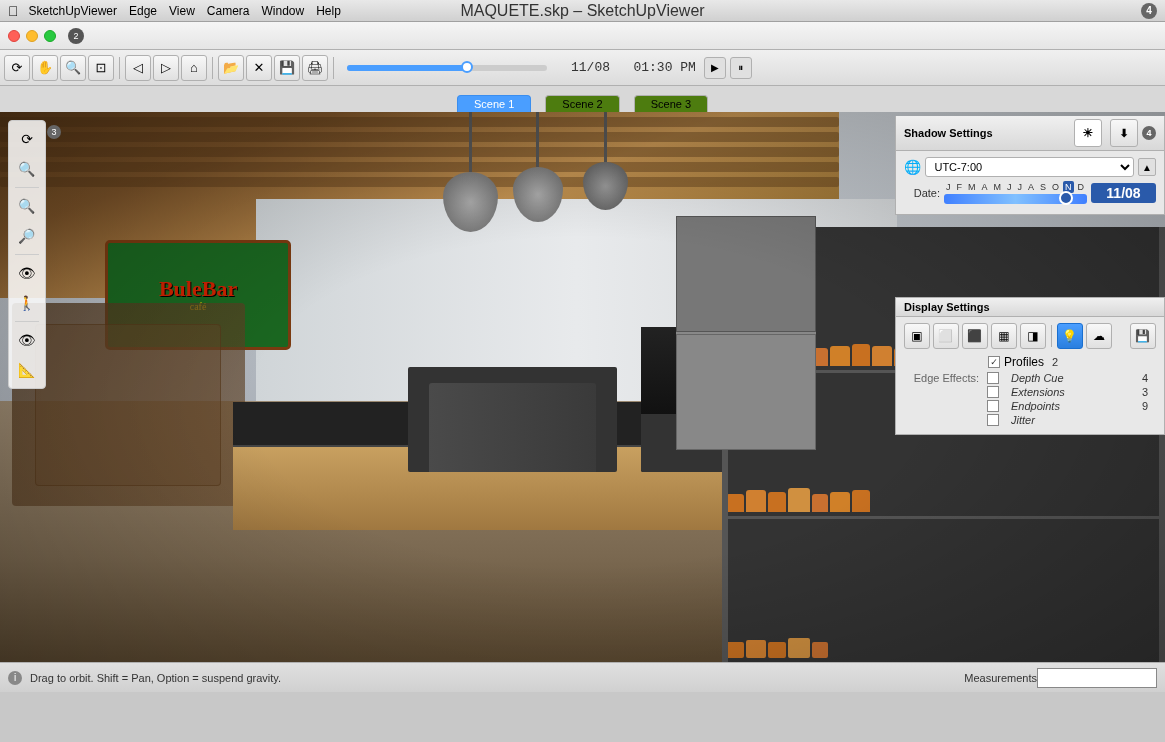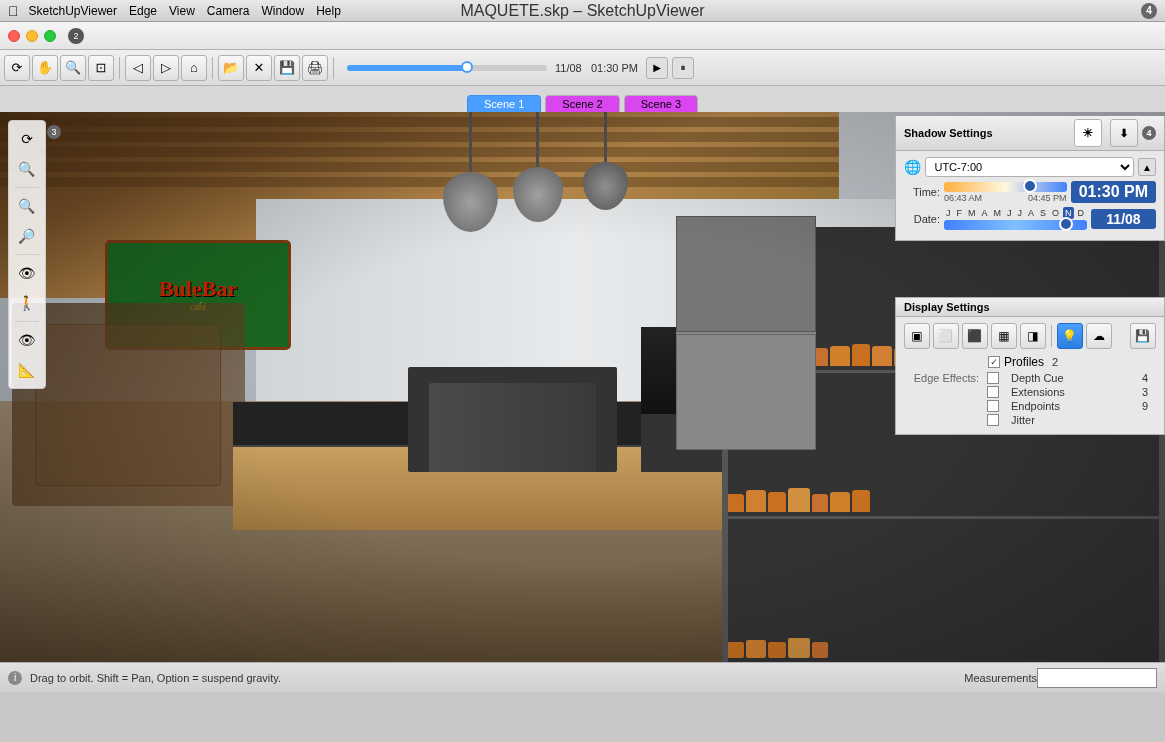--- a/index.html
+++ b/index.html
@@ -35,32 +35,32 @@
     .tool-btn {
       width: 26px; height: 26px; background: linear-gradient(to bottom, #f8f8f8, #e0e0e0);
       border: 1px solid #b0b0b0; border-radius: 3px; display: flex; align-items: center; justify-content: center;
       cursor: pointer; font-size: 13px;
     }
     .tool-separator { width: 1px; height: 22px; background: #b0b0b0; margin: 0 3px; }
     #timeline-area { display: flex; align-items: center; margin-left: 8px; flex: 1; }
     #timeline-track { flex: 1; height: 6px; background: #ccc; border-radius: 3px; position: relative; max-width: 200px; }
     #timeline-fill { width: 60%; height: 100%; background: #4a9eff; border-radius: 3px; }
     #timeline-thumb { position: absolute; top: -4px; left: 60%; width: 12px; height: 12px; background: white; border: 2px solid #4a9eff; border-radius: 50%; transform: translateX(-50%); }
-    #time-display { margin-left: 8px; font-size: 11px; color: #333; }
+    #time-display { margin-left: 24px; font-size: 13px; color: #333; font-family: Liberation Mono, monospace; }
     #playback-controls { display: flex; gap: 4px; margin-left: 8px; }
     .play-btn { width: 22px; height: 22px; background: #e0e0e0; border: 1px solid #b0b0b0; border-radius: 3px; display: flex; align-items: center; justify-content: center; cursor: pointer; font-size: 10px; }
 
     
     #scenes-bar {
       width: 100%; height: 26px; background: #d8d8d8;
-      display: flex; align-items: flex-end; justify-content: center; gap: 4px; padding: 0 8px;
+      display: flex; align-items: flex-end; justify-content: center; gap: 14px; padding: 0 8px;
     }
     .scene-tab {
       padding: 2px 16px; border: 1px solid #b0b0b0; border-bottom: none; border-radius: 4px 4px 0 0;
-      cursor: pointer; font-size: 11px; background: #d946ef;
+      cursor: pointer; font-size: 11px; background: #4d7c0f;
     }
     .scene-tab.active { background: #4a9eff; color: white; border-color: #3a8eef; }
 
     
     #main-area { width: 100%; display: flex; flex: 1; position: relative; height: calc(742px - 22px - 28px - 36px - 26px - 30px); }
 
     
     #left-tools {
       position: absolute; left: 8px; top: 8px; z-index: 10;
       background: rgba(255,255,255,0.85); border: 1px solid #ccc; border-radius: 4px;
@@ -119,21 +119,21 @@
     .disp-icon { width: 26px; height: 26px; background: linear-gradient(to bottom, #f8f8f8, #e0e0e0); border: 1px solid #b0b0b0; border-radius: 3px; display: flex; align-items: center; justify-content: center; cursor: pointer; font-size: 12px; }
     .disp-icon.active { background: linear-gradient(to bottom, #4a9eff, #2a7fdf); border-color: #1a6fcf; }
     .disp-sep { width: 1px; height: 22px; background: #b0b0b0; margin: 0 2px; }
     #disp-save { width: 26px; height: 26px; background: linear-gradient(to bottom, #f8f8f8, #e0e0e0); border: 1px solid #b0b0b0; border-radius: 3px; display: flex; align-items: center; justify-content: center; cursor: pointer; margin-left: auto; }
 
     .show-row { display: flex; align-items: center; gap: 4px; margin-bottom: 3px; }
     .show-label { font-size: 11px; color: #333; width: 80px; text-align: right; }
     .show-value { font-size: 11px; color: #333; margin-left: 4px; width: 20px; }
     .edge-row { display: flex; align-items: center; gap: 8px; margin-bottom: 2px; }
     .edge-label-section { font-size: 11px; color: #666; width: 75px; text-align: right; }
-    .edge-label { font-size: 11px; color: #333; margin-left: 4px; }
+    .edge-label { font-size: 11px; color: #333; margin-left: 4px; font-style: italic; }
     .edge-value { font-size: 11px; color: #333; margin-left: auto; margin-right: 8px; width: 16px; text-align: right; }
     .cb { width: 12px; height: 12px; border: 1px solid #888; background: white; display: inline-flex; align-items: center; justify-content: center; font-size: 9px; cursor: pointer; }
     .cb.checked::after { content: '✓'; color: #333; font-size: 9px; }
 
     
     #statusbar {
       width: 100%; height: 30px; background: linear-gradient(to bottom, #e0e0e0, #d0d0d0);
       border-top: 1px solid #b0b0b0; display: flex; align-items: center; padding: 0 8px;
       position: absolute; bottom: 0; left: 0;
     }
@@ -353,33 +353,20 @@
         <div class="shadow-row">
           <div style="font-size:14px;">🌐</div>
           <select id="timezone-select">
             <option>UTC-7:00</option>
           </select>
           <div style="display:flex;gap:2px;">
             <div style="width:18px;height:18px;background:#e0e0e0;border:1px solid #b0b0b0;border-radius:2px;display:flex;align-items:center;justify-content:center;font-size:10px;cursor:pointer;">▲</div>
           </div>
         </div>
 
-        <div class="shadow-row">
-          <span class="shadow-label">Time:</span>
-          <div style="flex:1;position:relative;">
-            <div id="time-slider">
-              <div id="time-thumb"></div>
-            </div>
-            <div style="display:flex;justify-content:space-between;margin-top:1px;">
-              <span class="slider-label">06:43 AM</span>
-              <span class="slider-label">04:45 PM</span>
-            </div>
-          </div>
-          <div id="time-big">01:30 PM</div>
-        </div>
 
         <div class="shadow-row">
           <span class="shadow-label">Date:</span>
           <div style="flex:1;position:relative;">
             <div style="display:flex;justify-content:space-between;margin-bottom:1px;">
               <div id="month-bar">
                 <span class="month-letter">J</span>
                 <span class="month-letter">F</span>
                 <span class="month-letter">M</span>
                 <span class="month-letter">A</span>

